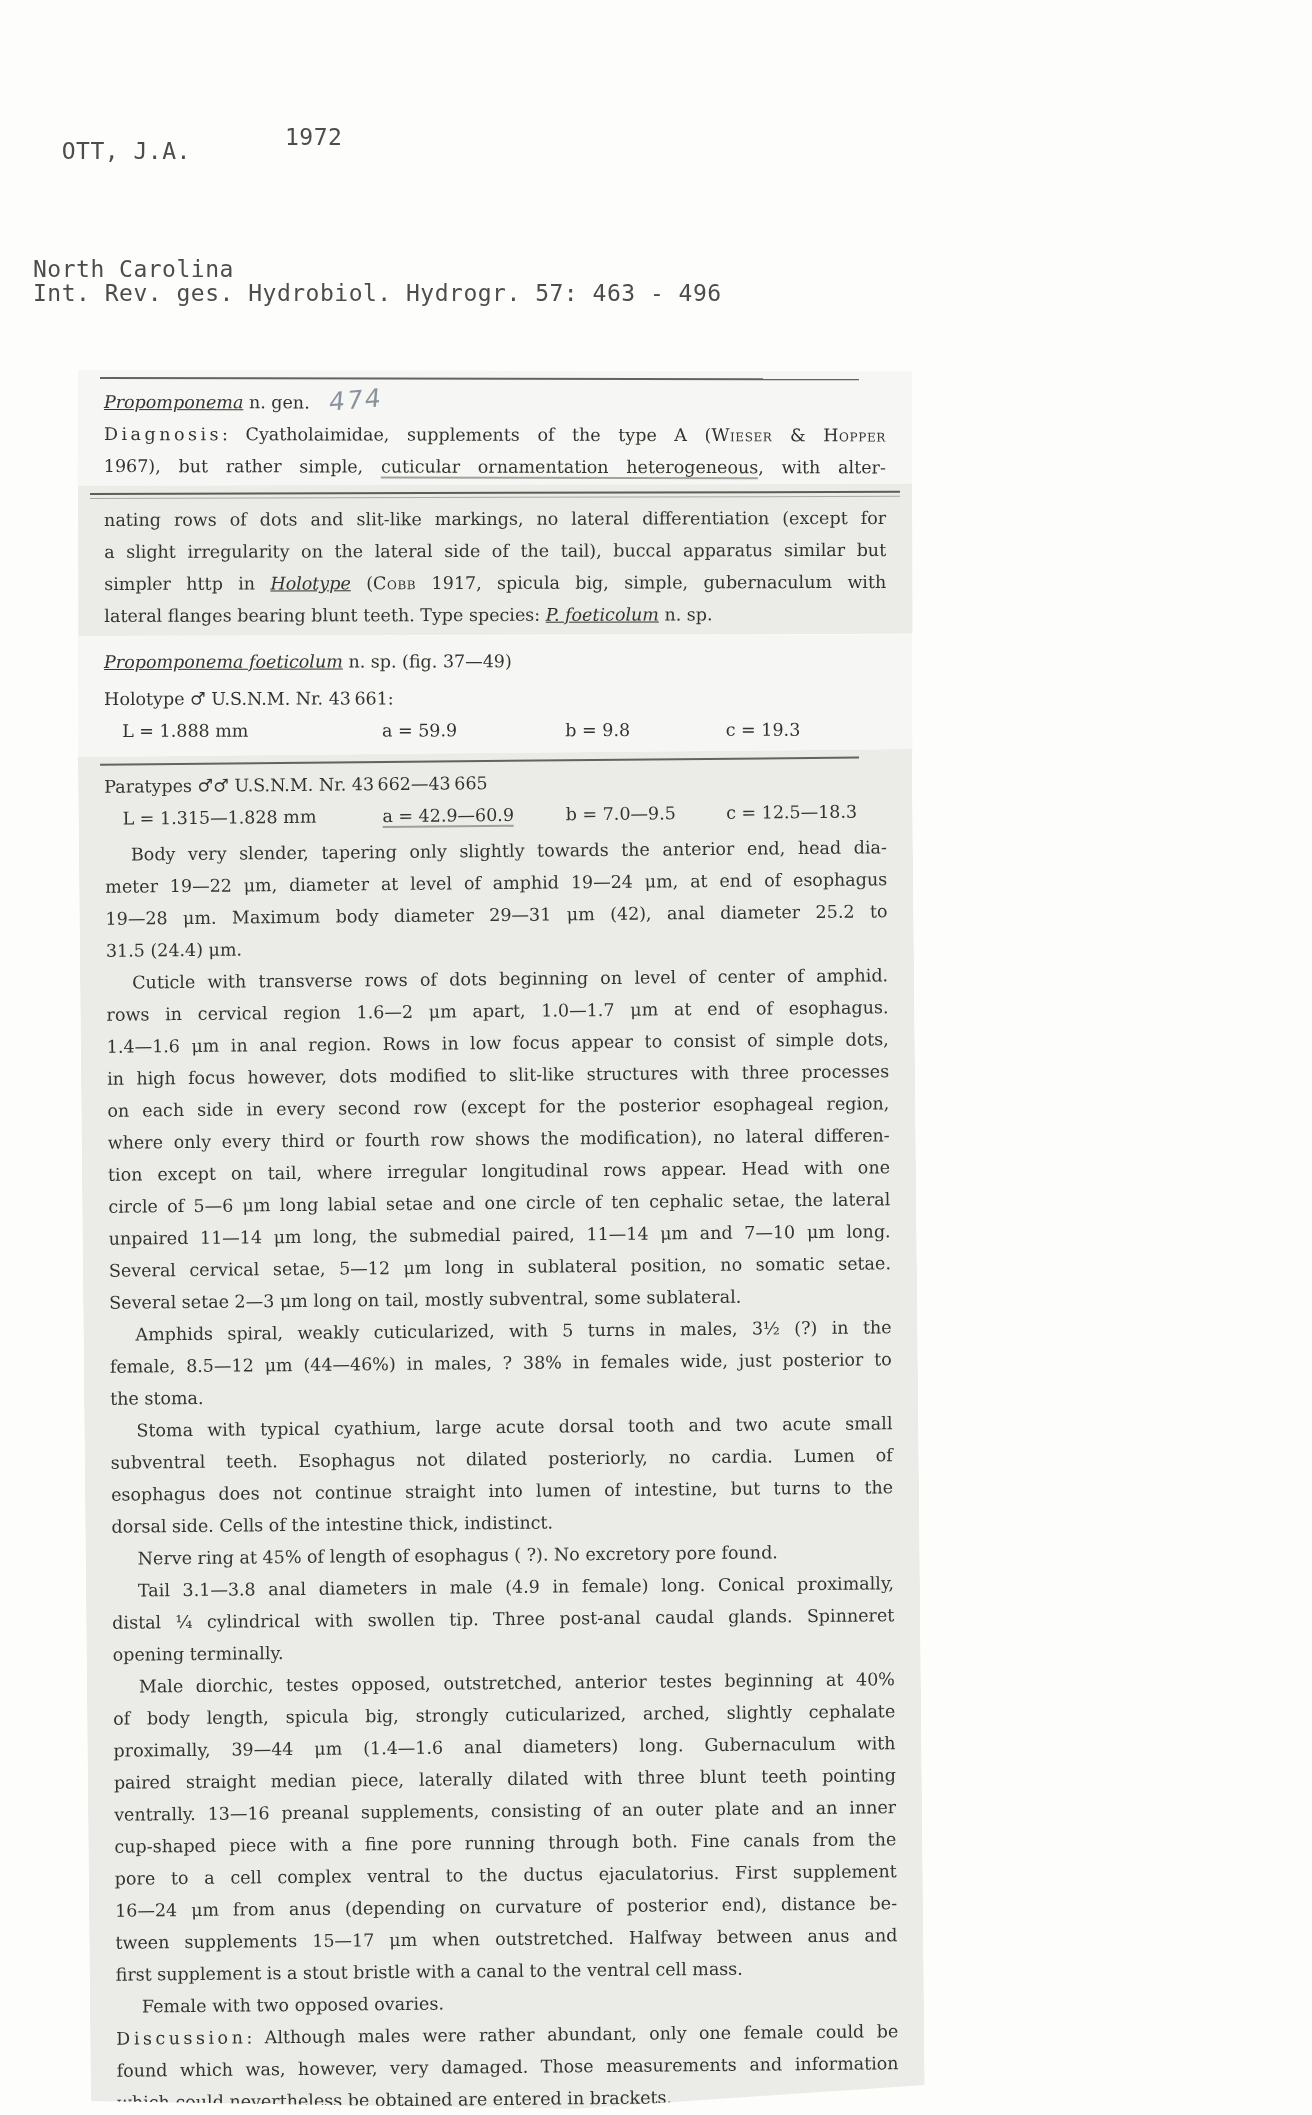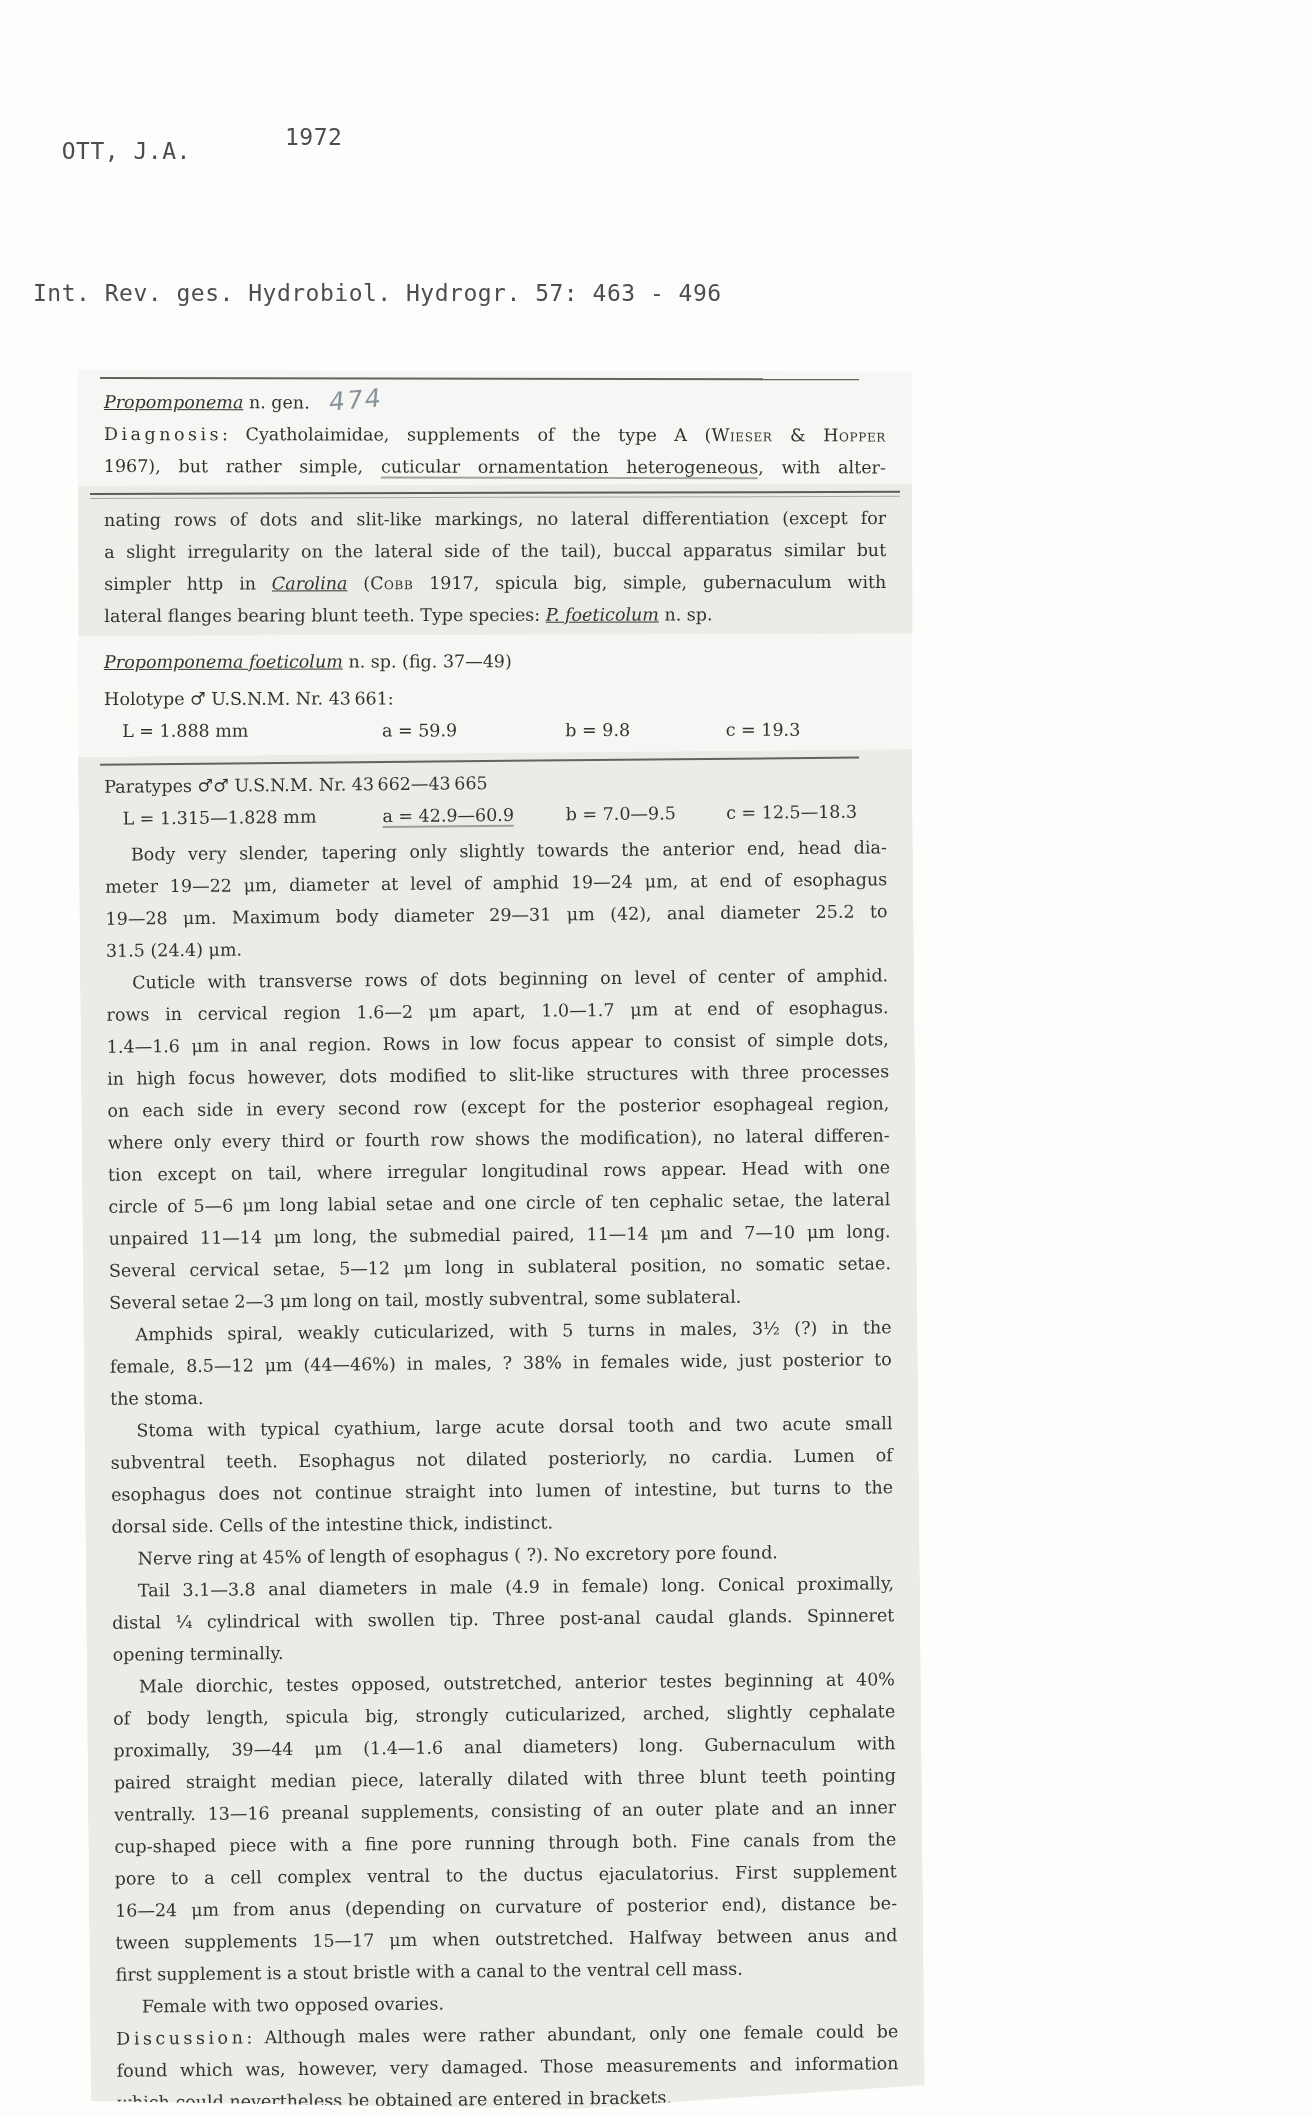--- a/index.html
+++ b/index.html
@@ -81,20 +81,21 @@
   .strip{z-index:5;}
 </style>
 </head>
 <body>
 
 <div class="tw" id="author-line">
   <span>OTT, J.A.</span>
   <span class="year">1972</span>
 </div>
 <div class="tw" id="title-block">
+  <div>North Carolina</div>
 </div>
 <div class="tw" id="journal-line">Int. Rev. ges. Hydrobiol. Hydrogr. 57: 463 - 496</div>
 
 <div id="wm-smudge"></div>
 <div id="wm-bar"></div>
 <div id="wm-crown"></div>
 <div id="wm-script">biologiezentrum</div>
 <div id="wm-url">http://www.landesmuseum.at</div>
 
 <div id="scan">
@@ -102,21 +103,21 @@
       <div class="strip light" style="transform: rotate(0.1deg);">
         <div class="rule thin"></div>
         <div class="tline"><span class="seg it">Propomponema</span><span class="seg"> n. gen. </span><span class="seg hand">474</span></div>
         <div class="tline just"><span class="seg sp">Diagnosis</span><span class="seg">: Cyatholaimidae, supplements of the type A (</span><span class="seg sc">Wieser</span><span class="seg"> &amp; </span><span class="seg sc">Hopper</span></div>
         <div class="tline just"><span class="seg">1967), but rather simple, </span><span class="seg ul">cuticular ornamentation heterogeneous</span><span class="seg">, with alter-</span></div>
       </div>
       <div class="strip gray" style="transform: rotate(-0.15deg);">
         <div class="rule double"></div>
         <div class="tline just"><span class="seg">nating rows of dots and slit-like markings, no lateral differentiation (except for</span></div>
         <div class="tline just"><span class="seg">a slight irregularity on the lateral side of the tail), buccal apparatus similar but</span></div>
-        <div class="tline just"><span class="seg">simpler http in </span><span class="seg it">Carolina</span><span class="seg"> (</span><span class="seg sc">Cobb</span><span class="seg"> 1917, spicula big, simple, gubernaculum with</span></div>
+        <div class="tline just"><span class="seg">simpler http in </span><span class="seg it">Holotype</span><span class="seg"> (</span><span class="seg sc">Cobb</span><span class="seg"> 1917, spicula big, simple, gubernaculum with</span></div>
         <div class="tline"><span class="seg">lateral flanges bearing blunt teeth. Type species: </span><span class="seg it">P. foeticolum</span><span class="seg"> n. sp.</span></div>
       </div>
       <div class="strip light" style="transform: rotate(-0.1deg);">
         <div class="gap" style="height: 8px;"></div>
         <div class="tline"><span class="seg it">Propomponema foeticolum</span><span class="seg"> n. sp. (fig. 37—49)</span></div>
         <div class="gap" style="height: 5px;"></div>
         <div class="tline"><span class="seg">Holotype ♂ U.S.N.M. Nr. 43 661:</span></div>
         <div class="cols">
           <span class="col"><span class="seg">L = 1.888 mm</span></span>
           <span class="col"><span class="seg">a = 59.9</span></span>

